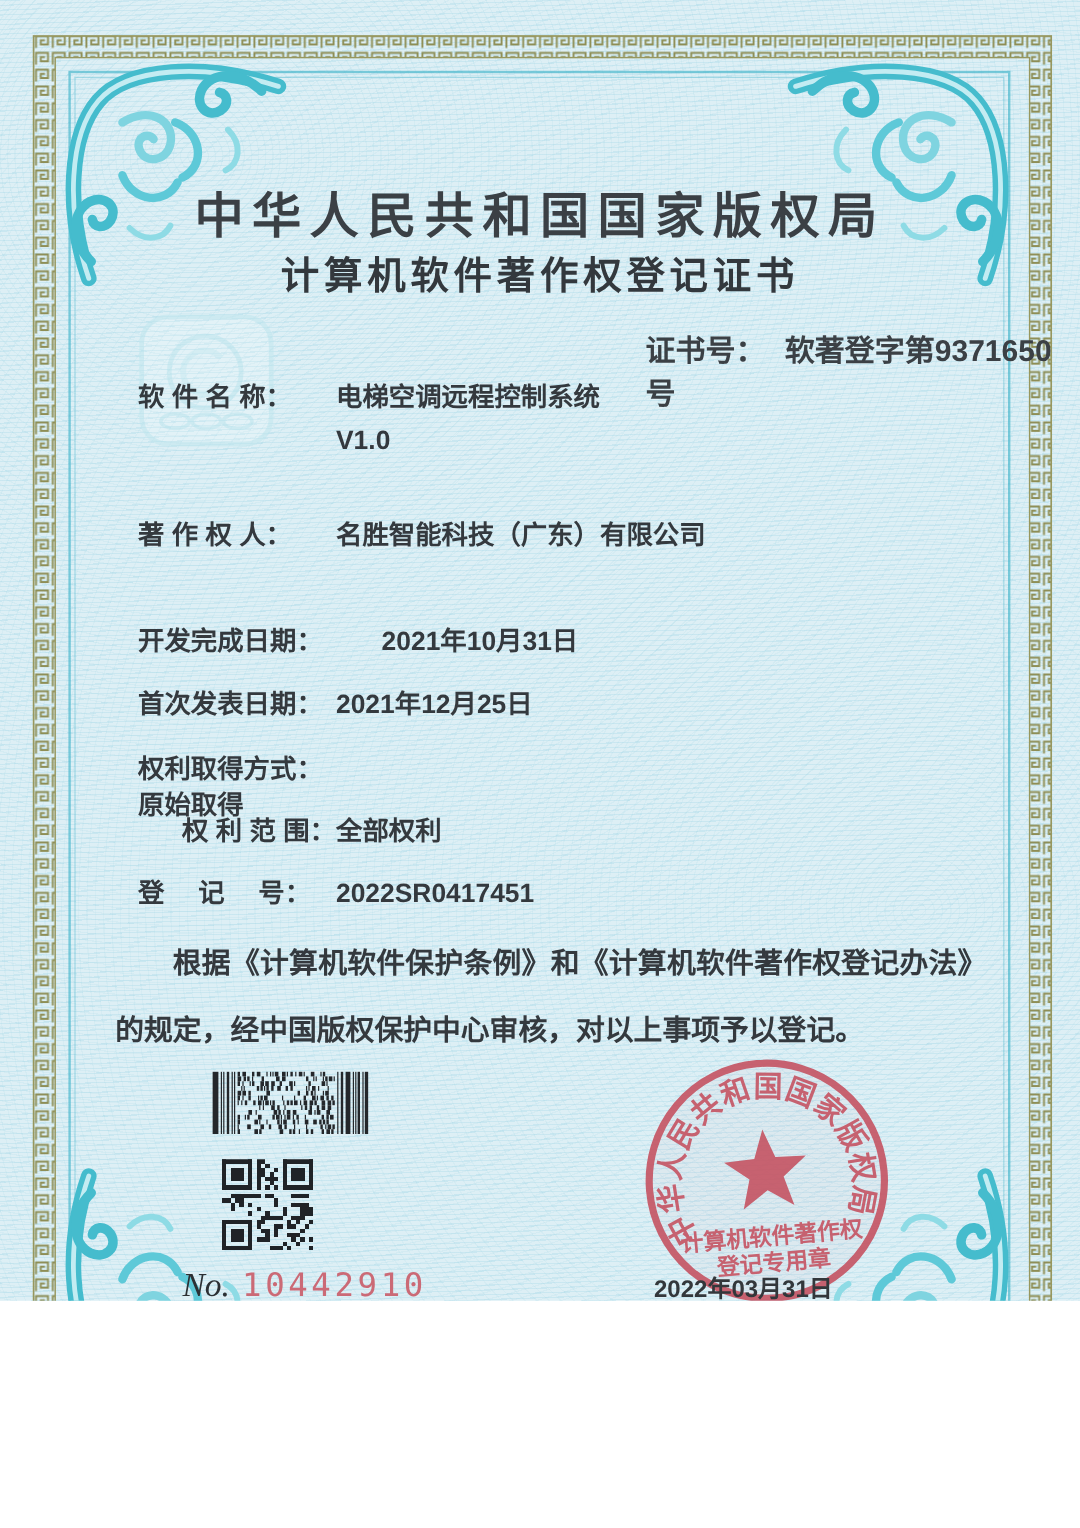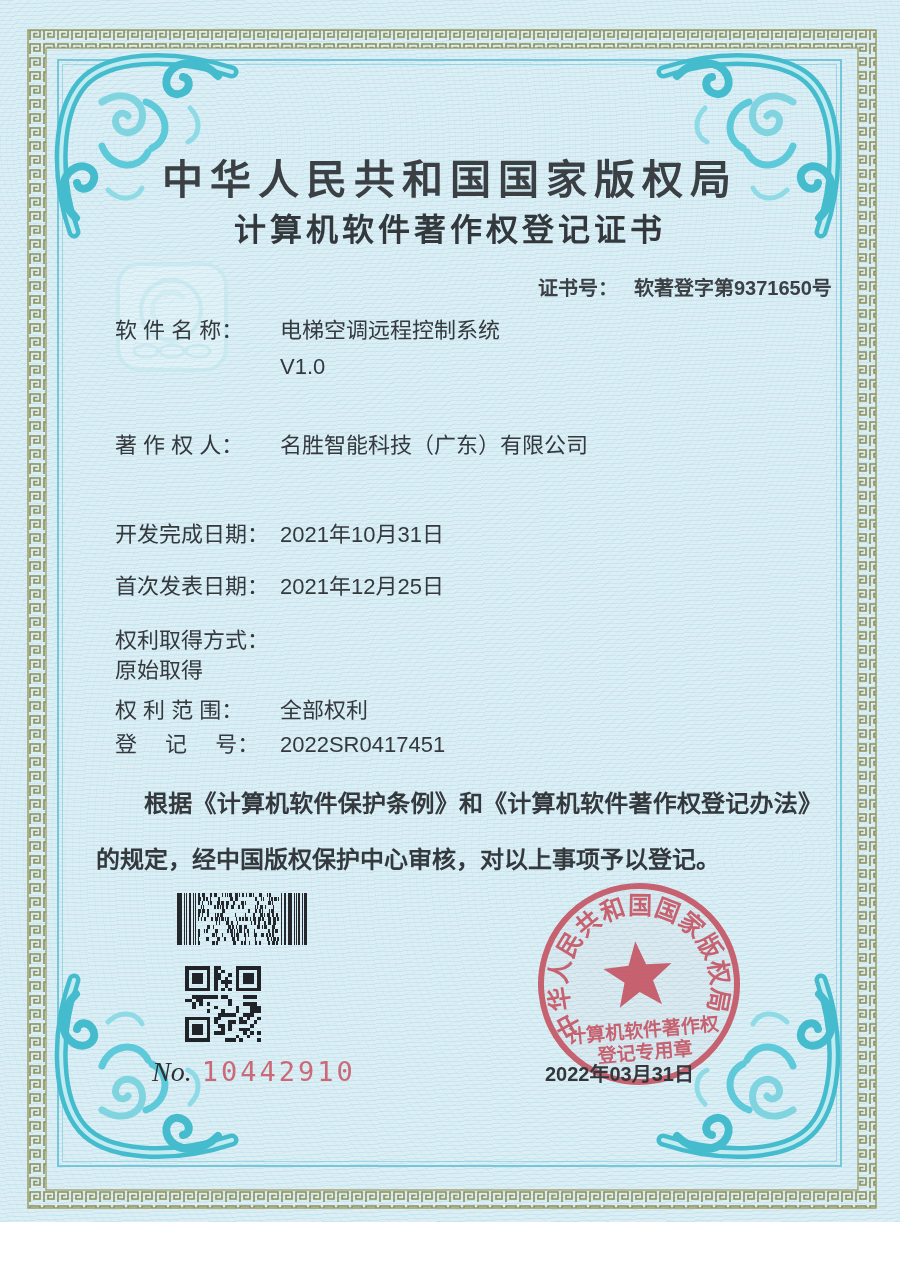--- a/index.html
+++ b/index.html
@@ -1,20 +1,20 @@
 <!DOCTYPE html>
 <html lang="zh-CN"><head>
 <meta charset="utf-8">
 <style>
   html,body{margin:0;padding:0;background:#ffffff;}
   body{width:900px;height:1273px;position:relative;font-family:"Liberation Sans",sans-serif;overflow:hidden;}
 
   
   #certificate{
-    position:absolute;left:0;top:0;width:900px;height:1222px;
+    position:absolute;left:0;top:0;width:900px;height:1084px;
     background-color:#ddeff5;
     background-image:
       repeating-linear-gradient(178deg, rgba(150,210,228,.28) 0 1px, rgba(255,255,255,0) 1px 4px),
       repeating-radial-gradient(circle at 18% 12%, rgba(255,255,255,0) 0 5px, rgba(130,200,218,.10) 5px 6px),
       repeating-radial-gradient(circle at 85% 70%, rgba(255,255,255,0) 0 6px, rgba(130,200,218,.09) 6px 7px);
     overflow:hidden;
   }
 
   .abs{position:absolute;}
 
@@ -38,30 +38,30 @@
   
   #authority{
     left:0;top:146px;width:900px;text-align:center;
     font-size:41px;font-weight:700;color:#3b4045;letter-spacing:7px;
   }
   #main-title{
     left:0;top:204px;width:900px;text-align:center;
     font-size:32px;font-weight:800;color:#33383d;letter-spacing:4px;
   }
   #certno{
-    left:538px;top:272px;font-size:20px;font-weight:700;color:#3b4045;
+    left:538px;top:272px;font-size:25px;font-weight:700;color:#3b4045;
   }
   #certno .val{margin-left:16px;}
 
   
-  .row{left:115px;font-size:22px;font-weight:400;color:#34393e;display:flex;line-height:30px;}
+  .row{left:115px;font-size:22px;font-weight:700;color:#34393e;display:flex;line-height:30px;}
   .row .lab{display:inline-block;width:165px;white-space:pre;}
   .row .valwrap{display:inline-block;}
-  #r1{top:316px;} #r2{top:416px;margin-top:15px;} #r3{top:520px;} #r4{top:572px;}
-  #r5{top:626px;flex-direction:column;} #r6{top:696px;} #r7{top:730px;}
+  #r1{top:316px;} #r2{top:416px;margin-top:15px;} #r3{top:520px;gap:38px;} #r4{top:572px;}
+  #r5{top:626px;flex-direction:column;} #r6{top:678px;text-align:right;} #r7{top:730px;}
   .v2{display:block;margin-top:6px;}
 
   
   #statement{
     left:96px;top:776px;width:726px;
     font-size:24px;font-weight:700;color:#34393e;
     line-height:56px;text-indent:2em;text-align:justify;
   }
 
   

